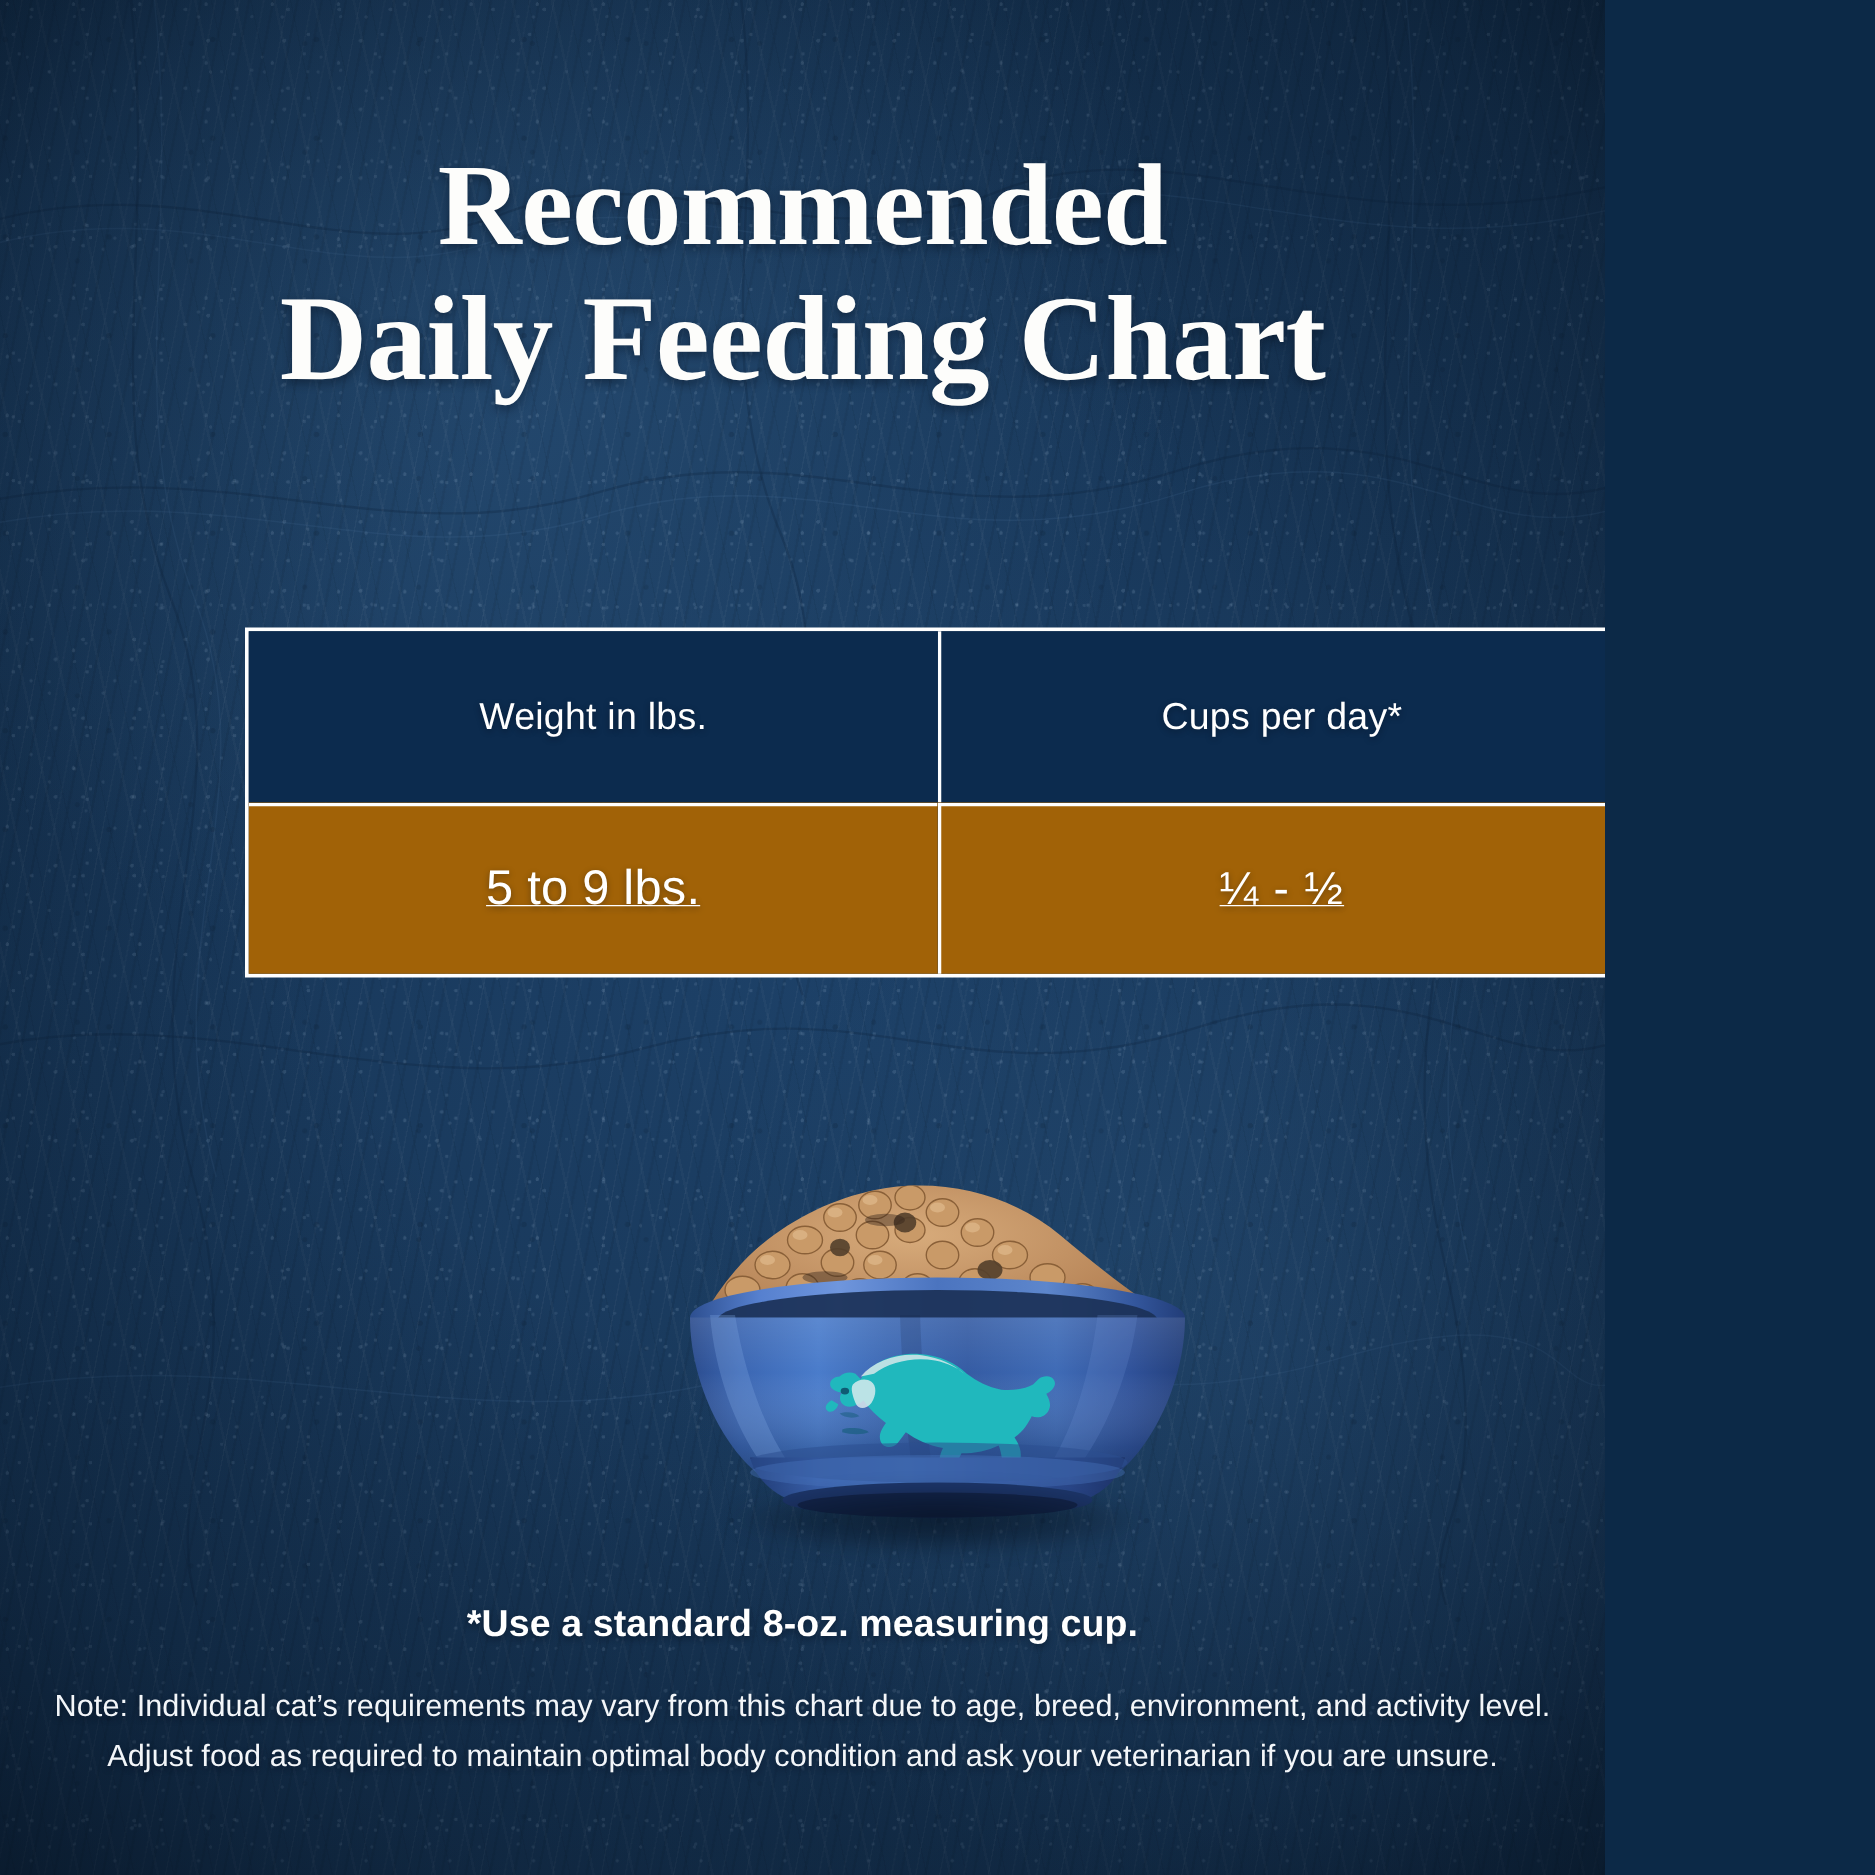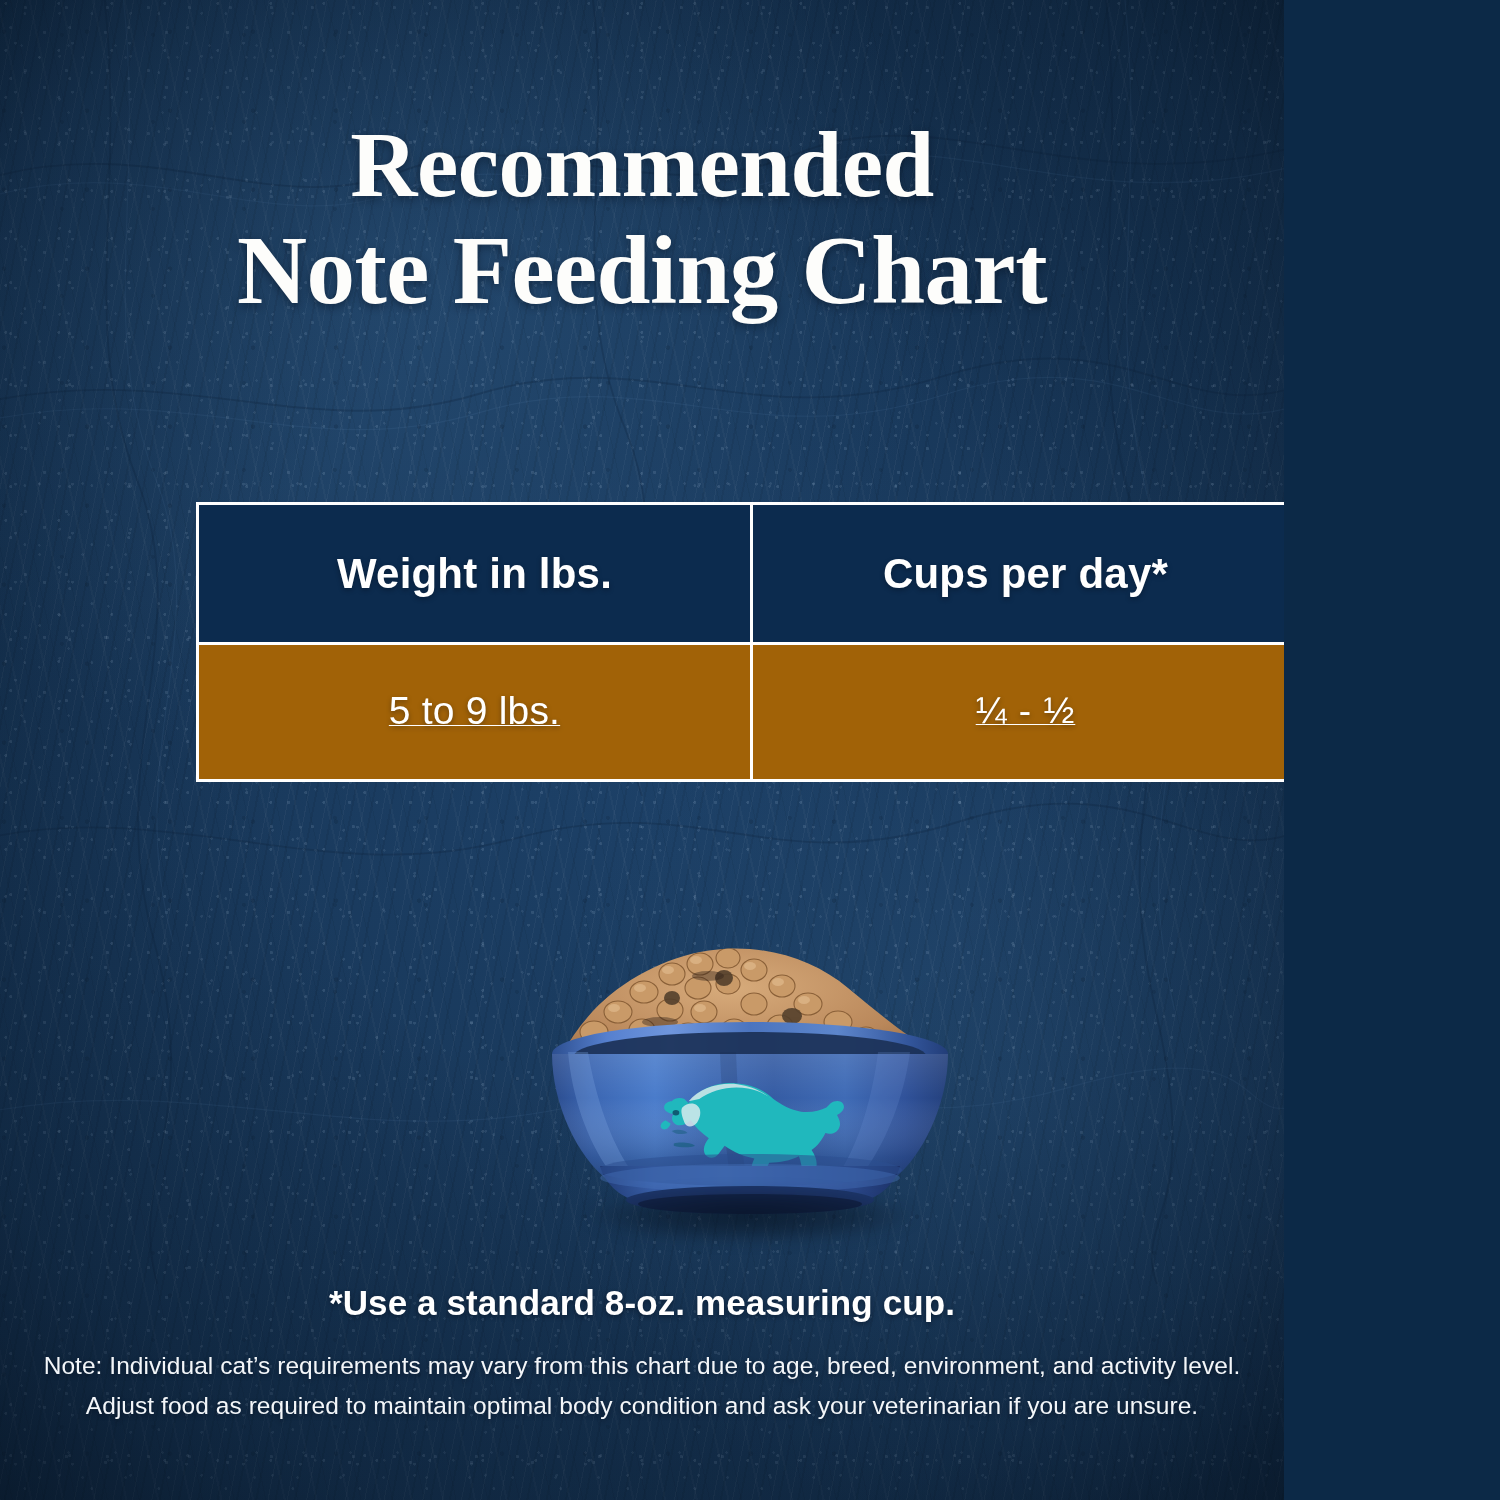--- a/index.html
+++ b/index.html
@@ -128,22 +128,22 @@
 
   .hdr-row td { background: #0c2b4e; }
   .row-a  td { background: #a16207; text-decoration: underline; }
   .row-b  td { background: #15546f; }
 
   .vdiv { box-shadow: inset 3px 0 0 0 #ffffff; margin-top: 20px; }
   .hdiv td { box-shadow: inset 0 3px 0 0 #ffffff; }
   .hdiv td.vdiv { box-shadow: inset 0 3px 0 0 #ffffff, inset 3px 0 0 0 #ffffff; }
 
   .hdr-text {
-    font-size: 42px;
-    font-weight: bold;
+    font-size: 30px;
+    font-weight: normal;
     letter-spacing: .2px;
     text-shadow: 0 2px 5px rgba(3,12,24,.40);
   }
   .cell-text {
     font-size: 39px;
     font-weight: 400;
     letter-spacing: .2px;
     text-shadow: 0 2px 5px rgba(3,12,24,.35);
   }
   .cell-frac {
@@ -170,21 +170,21 @@
     filter: blur(7px);
   }
 
   
   .footnote-star {
     position: absolute;
     left: 0; right: 0;
     top: 1283px;
     text-align: center;
     color: #ffffff;
-    font-size: 35px;
+    font-size: 30px;
     font-weight: bold;
     letter-spacing: .1px;
     text-shadow: 0 2px 5px rgba(3,12,24,.45);
   }
   .footnote-note {
     position: absolute;
     left: 0; right: 0;
     top: 1346px;
     text-align: center;
     color: #f3f6f9;
@@ -220,21 +220,21 @@
       <path d="M 142 -20 C 172 220, 112 380, 182 560 S 142 880, 202 1100"></path>
       <path d="M 1312 -20 C 1342 230, 1282 400, 1352 620 S 1312 920, 1372 1180"></path>
       <path d="M -20 1300 C 240 1250, 430 1350, 680 1290 S 1010 1340, 1250 1270 S 1440 1320, 1520 1290"></path>
     </g>
   </svg>
 
   <div class="bg-vignette"></div>
 
   <div class="title-wrap">
     <div class="title-line l1">Recommended</div>
-    <div class="title-line l2">Note Feeding Chart</div>
+    <div class="title-line l2">Daily Feeding Chart</div>
   </div>
 
   <div class="feeding-table">
     <table>
       <tbody>
         <tr class="hdr-row">
           <td class="col-left">
             <span class="hdr-text">Weight in lbs.</span>
           </td>
           <td class="col-right vdiv">

